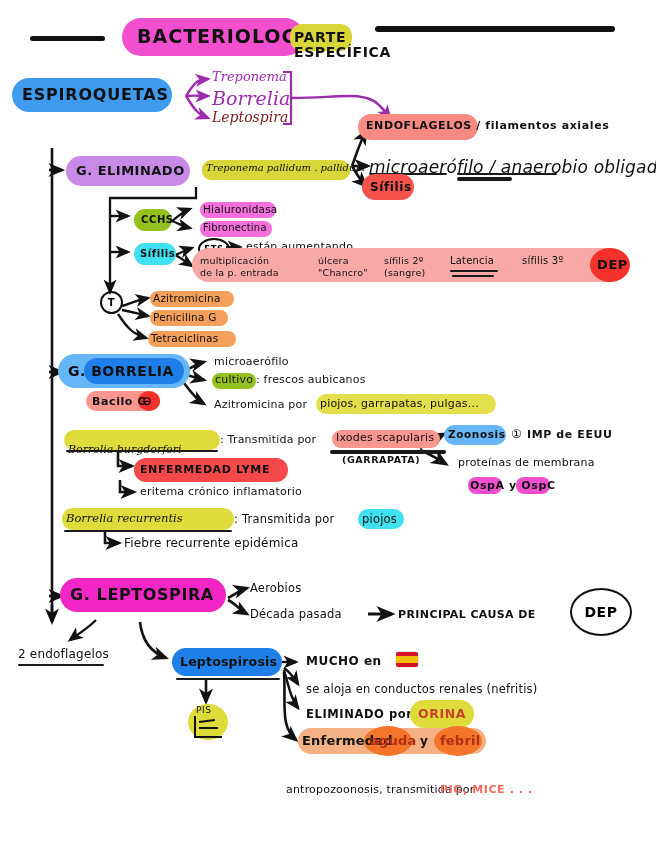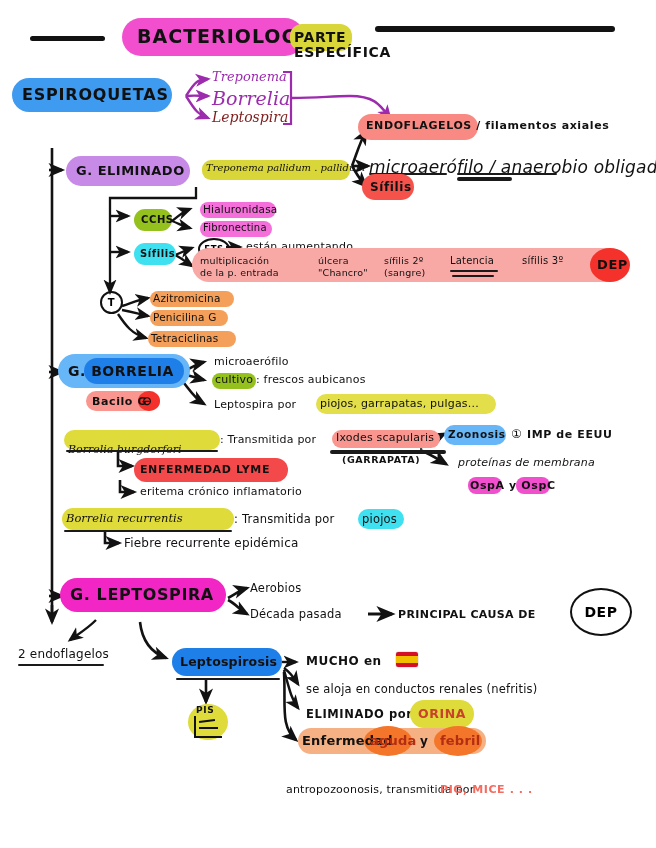--- a/index.html
+++ b/index.html
@@ -221,41 +221,41 @@
   <div class="hl" style="left:138px;top:391px;width:22px;height:20px;background:#f4312a;border-radius:50%;"></div>
   <div class="n caps" style="left:92px;top:396px;font-size:11px;font-weight:bold;">Bacilo G</div>
   <div class="n caps" style="left:142px;top:395px;font-size:12px;font-weight:bold;">⊖</div>
 
   <div class="n hand" style="left:214px;top:356px;font-size:11px;">microaerófilo</div>
 
   <div class="hl" style="left:212px;top:373px;width:44px;height:16px;background:#95c11f;border-radius:8px;"></div>
   <div class="n hand" style="left:215px;top:374px;font-size:11px;">cultivo</div>
   <div class="n hand" style="left:256px;top:374px;font-size:11px;">: frescos  aubicanos</div>
 
-  <div class="n hand" style="left:214px;top:399px;font-size:11px;">Leptospira por</div>
+  <div class="n hand" style="left:214px;top:399px;font-size:11px;">Azitromicina por</div>
   <div class="hl" style="left:316px;top:394px;width:180px;height:20px;background:#e2df4a;border-radius:10px;"></div>
   <div class="n hand" style="left:320px;top:398px;font-size:11px;">piojos, garrapatas, pulgas...</div>
 
   <div class="hl" style="left:64px;top:430px;width:156px;height:20px;background:#dedb3a;border-radius:10px;"></div>
   <div class="n ital" style="left:68px;top:444px;font-size:11px;">Borrelia burgdorferi</div>
   <div class="ul thin" style="left:66px;top:450px;width:152px;"></div>
 
   <div class="n hand" style="left:220px;top:434px;font-size:11px;">: Transmitida por</div>
 
   <div class="hl" style="left:332px;top:430px;width:108px;height:18px;background:#f9968f;border-radius:9px;"></div>
   <div class="n hand" style="left:336px;top:432px;font-size:11px;">Ixodes scapularis</div>
   <div class="ul thick" style="left:330px;top:450px;width:116px;"></div>
   <div class="n caps" style="left:342px;top:455px;font-size:9.5px;font-weight:bold;">(GARRAPATA)</div>
 
   <div class="hl" style="left:444px;top:425px;width:62px;height:20px;background:#67b6f7;border-radius:10px;"></div>
   <div class="n caps" style="left:448px;top:429px;font-size:10.5px;font-weight:bold;">Zoonosis</div>
   <div class="n" style="left:511px;top:428px;font-size:12px;">①</div>
   <div class="n caps" style="left:527px;top:429px;font-size:11px;font-weight:bold;">IMP de EEUU</div>
 
-  <div class="n hand" style="left:458px;top:457px;font-size:11px;font-style:italic;">proteínas de membrana</div>
+  <div class="n hand" style="left:458px;top:457px;font-size:11px;">proteínas de membrana</div>
 
   <div class="hl" style="left:468px;top:477px;width:34px;height:17px;background:#f24fce;border-radius:8px;"></div>
   <div class="hl" style="left:516px;top:477px;width:34px;height:17px;background:#f24fce;border-radius:8px;"></div>
   <div class="n caps" style="left:470px;top:480px;font-size:11px;font-weight:bold;">OspA y OspC</div>
 
   <div class="hl" style="left:134px;top:458px;width:154px;height:24px;background:#f4494a;border-radius:12px;"></div>
   <div class="n caps" style="left:140px;top:464px;font-size:11px;font-weight:bold;">ENFERMEDAD LYME</div>
 
   <div class="n hand" style="left:140px;top:486px;font-size:11px;">eritema crónico inflamatorio</div>
 
@@ -280,21 +280,21 @@
   </div>
 
   <div class="n hand" style="left:18px;top:648px;font-size:12px;">2 endoflagelos</div>
   <div class="ul thin" style="left:18px;top:664px;width:86px;"></div>
 
   <div class="hl" style="left:172px;top:648px;width:110px;height:28px;background:#1f7fe8;border-radius:14px;"></div>
   <div class="n hand" style="left:180px;top:655px;font-size:12.5px;font-weight:bold;">Leptospirosis</div>
   <div class="ul thin" style="left:176px;top:678px;width:104px;"></div>
 
   <div class="hl" style="left:188px;top:704px;width:40px;height:36px;background:#dedb3a;border-radius:50%;"></div>
-  <div class="n caps" style="left:196px;top:706px;font-size:9px;font-weight:bold;">PIS</div>
+  <div class="n caps" style="left:196px;top:706px;font-size:9px;font-weight:normal;">PIS</div>
   <div class="pisbox" style="left:194px;top:716px;"></div>
 
   <div class="n caps" style="left:306px;top:655px;font-size:12px;font-weight:bold;letter-spacing:.5px;">MUCHO en</div>
   <div class="flag" style="left:396px;top:652px;">
     <i class="r"></i>
     <i class="y"></i>
     <i class="r"></i>
   </div>
 
   <div class="n hand" style="left:306px;top:683px;font-size:11.5px;">se aloja en conductos renales (nefritis)</div>

